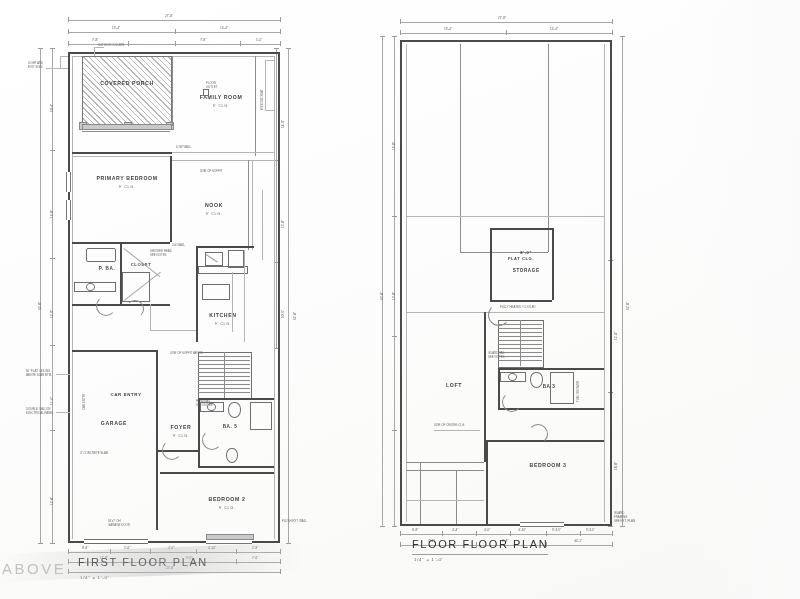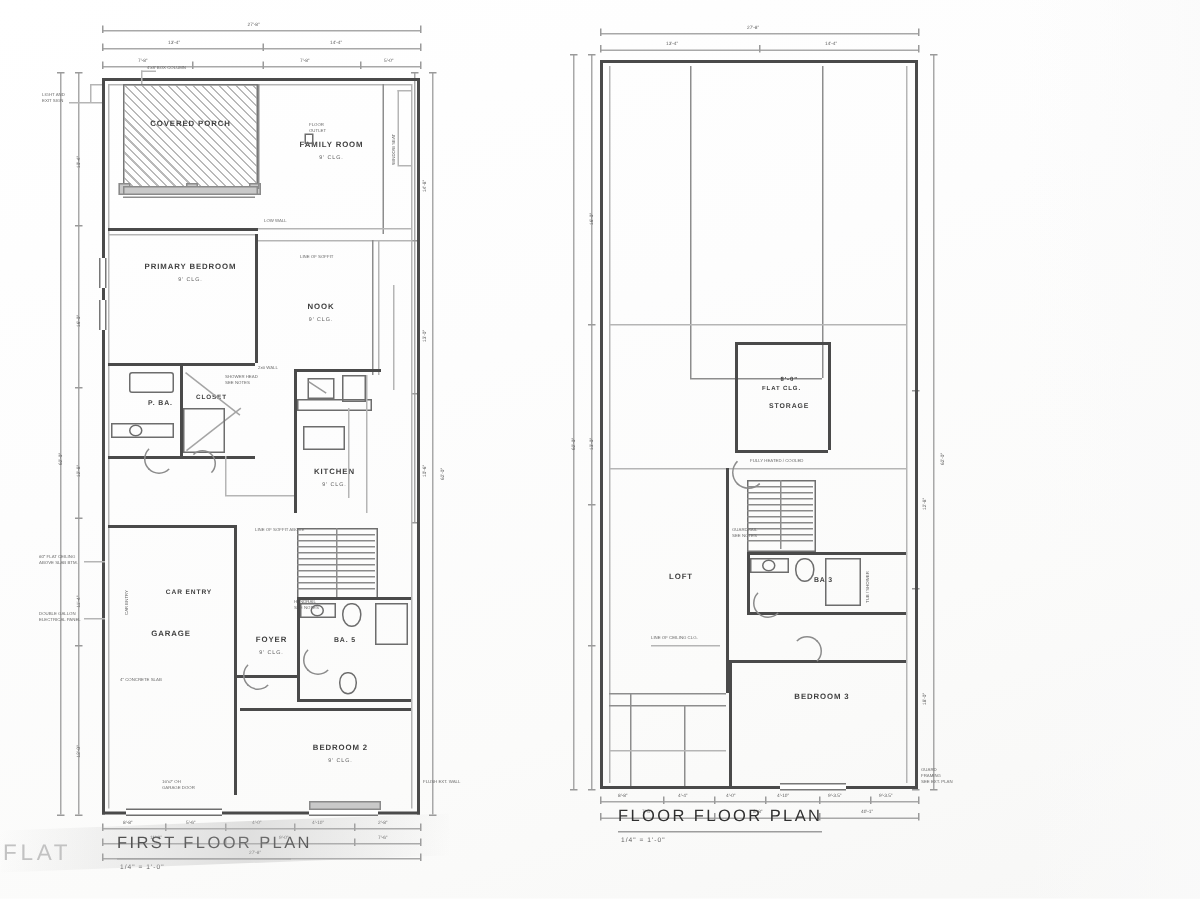--- a/index.html
+++ b/index.html
@@ -502,15 +502,15 @@
     <div class="dimtxt" style="left:142px;top:539px;">8'-8"</div>
     <div class="dimtxt" style="left:214px;top:539px;">40'-1"</div>
 
     <div class="plantitle" style="left:52px;top:538px;">FLOOR FLOOR PLAN</div>
     <div class="titleline" style="left:52px;top:554px;width:136px;"></div>
     <div class="planscale" style="left:54px;top:557px;">1/4" = 1'-0"</div>
   </div>
 
   <div id="wm-sweep"></div>
   <div id="scanfade"></div>
-  <div id="watermark">FLAT</div>
+  <div id="watermark">ABOVE</div>
 
 </div>
 
 </body></html>

